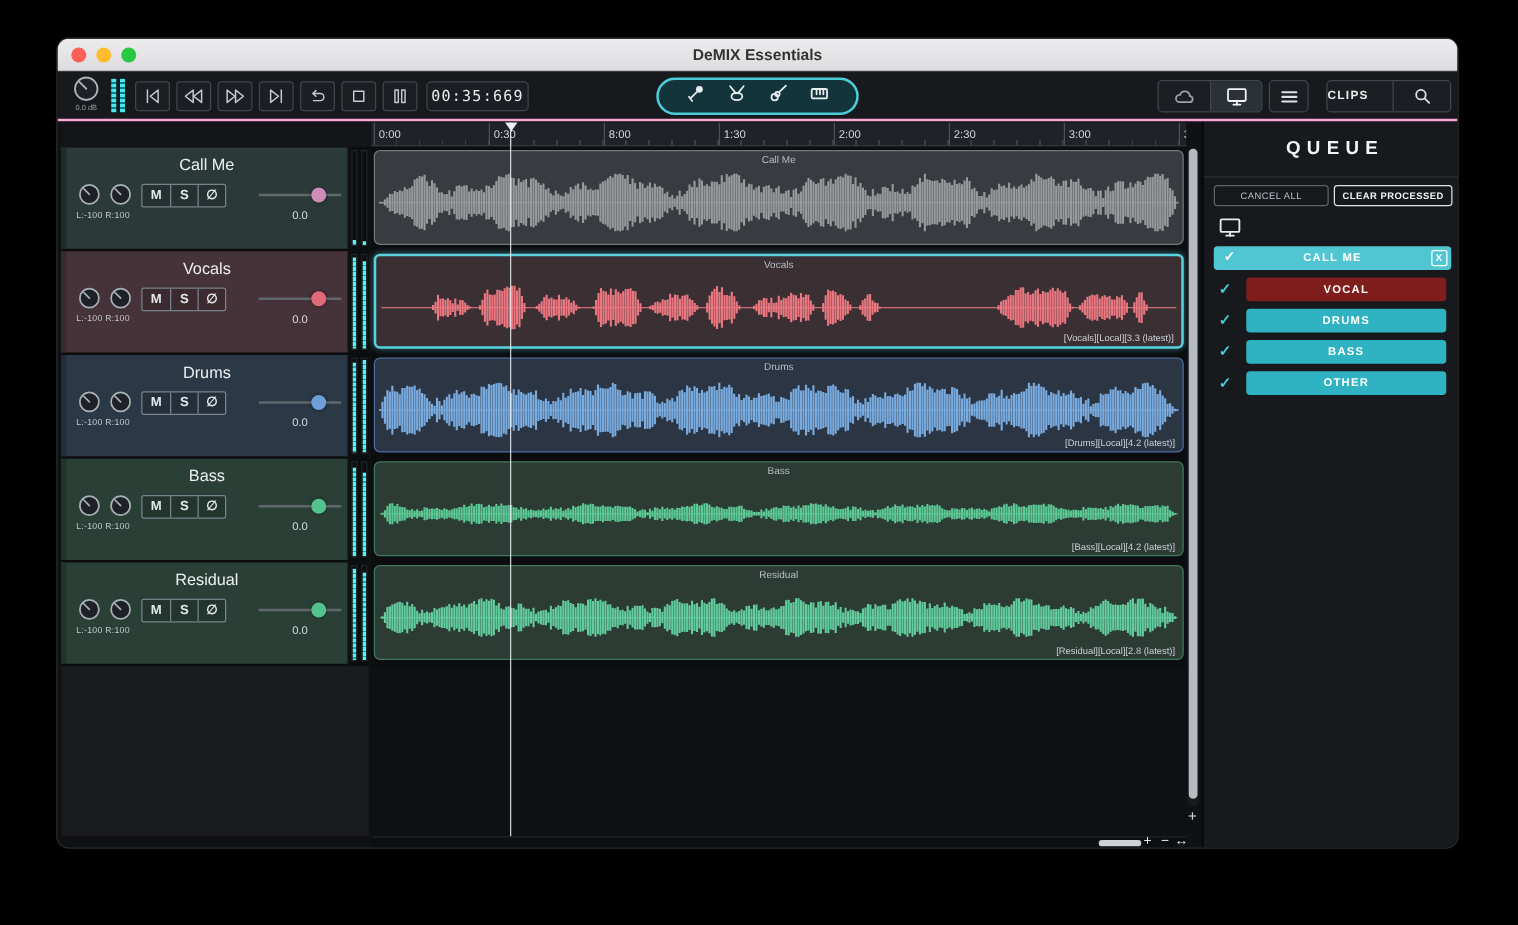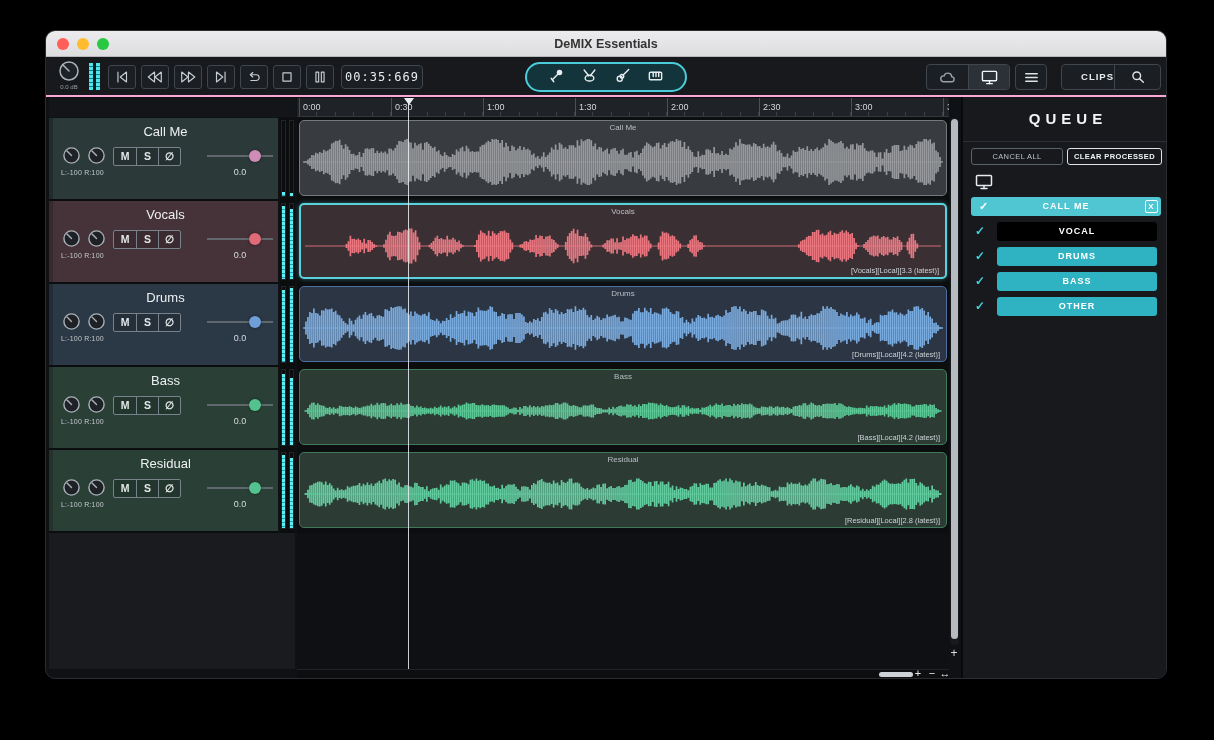--- a/index.html
+++ b/index.html
@@ -39,21 +39,21 @@
   .devgroup{position:absolute;left:880px;top:7px;width:84px;height:26px;border:1px solid #3f464d;border-radius:4px;
     display:flex;overflow:hidden;background:#1b1e22}
   .devcell{width:41px;display:flex;align-items:center;justify-content:center}
   .devcell.sel{border-left:1px solid #3f464d;background:#2b3137}
   .devgroup svg{fill:none;stroke-width:1.5;stroke-linecap:round}
   .menubtn{position:absolute;left:969px;top:7px;width:32px;height:26px;border:1px solid #3f464d;border-radius:4px;
     background:#1b1e22;display:flex;align-items:center;justify-content:center}
   .menubtn svg{stroke:#dde3e7;stroke-width:1.7;stroke-linecap:round}
   .clipsgroup{position:absolute;left:1015px;top:7px;width:100px;height:26px;border:1px solid #3f464d;border-radius:4px;
     background:#1b1e22;display:flex;overflow:hidden}
-  .clipscell{width:52px;text-align:right;line-height:24px;font-size:9.5px;font-weight:700;
+  .clipscell{width:52px;text-align:left;line-height:24px;font-size:9.5px;font-weight:700;
     letter-spacing:1px;color:#e8edf0}
   .magcell{width:46px;border-left:1px solid #3f464d;display:flex;align-items:center;justify-content:center}
   .magcell svg{stroke:#dde3e7;fill:none;stroke-width:1.6;stroke-linecap:round}
 
   
   .corner{position:absolute;left:3px;top:67px;width:247px;height:19px;background:#131518}
   .ruler{position:absolute;left:251px;top:67px;width:652px;height:19px;background:#1f2227;
     border-bottom:1px solid #31363c;overflow:hidden}
   .ruler::after{content:"";position:absolute;left:2px;right:0;bottom:0;height:4px;
     background:repeating-linear-gradient(90deg,transparent 0 17.4px,#3a4046 17.4px 18.4px)}
@@ -264,21 +264,21 @@
             <path d="M10.9 10.9 L15 15"></path>
           </svg>
       </span>
     </div>
   </div>
 
   <div class="corner"></div>
   <div class="ruler">
     <span class="tick" style="left: 2px;">0:00</span>
     <span class="tick" style="left: 94px;">0:30</span>
-    <span class="tick" style="left: 186px;">1:00</span>
+    <span class="tick" style="left: 186px;">8:00</span>
     <span class="tick" style="left: 278px;">1:30</span>
     <span class="tick" style="left: 370px;">2:00</span>
     <span class="tick" style="left: 462px;">2:30</span>
     <span class="tick" style="left: 554px;">3:00</span>
     <span class="tick" style="left: 646px;">3</span>
   </div>
 
   <div class="headers-col"></div>
   <div class="meters-col"></div>
   <div class="lane-col"></div>
@@ -529,21 +529,21 @@
 
     <div class="qrow" style="top:100px">
       <div class="qpill sel" style="background: rgb(79, 198, 210);">
         <span class="qcheck-in">✓</span>
         <span>CALL ME</span>
         <span class="qclose">X</span>
       </div>
     </div>
     <div class="qrow" style="top:125px">
       <span class="qcheck" style="color: rgb(63, 210, 220);">✓</span>
-      <div class="qpill" style="background: #000000;">VOCAL</div>
+      <div class="qpill" style="background: #7f1d1d;">VOCAL</div>
     </div>
     <div class="qrow" style="top:150px">
       <span class="qcheck" style="color: rgb(63, 210, 220);">✓</span>
       <div class="qpill" style="background: rgb(47, 178, 193);">DRUMS</div>
     </div>
     <div class="qrow" style="top:175px">
       <span class="qcheck" style="color: rgb(63, 210, 220);">✓</span>
       <div class="qpill" style="background: rgb(47, 178, 193);">BASS</div>
     </div>
     <div class="qrow" style="top:200px">

